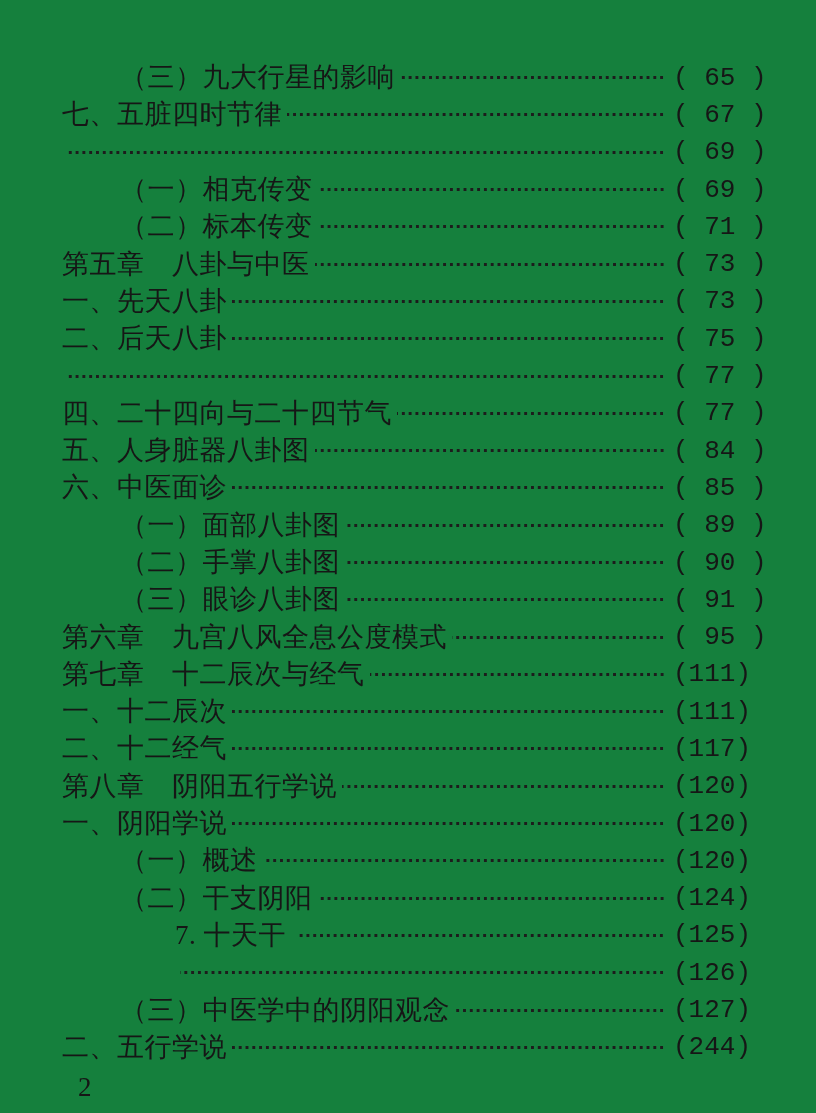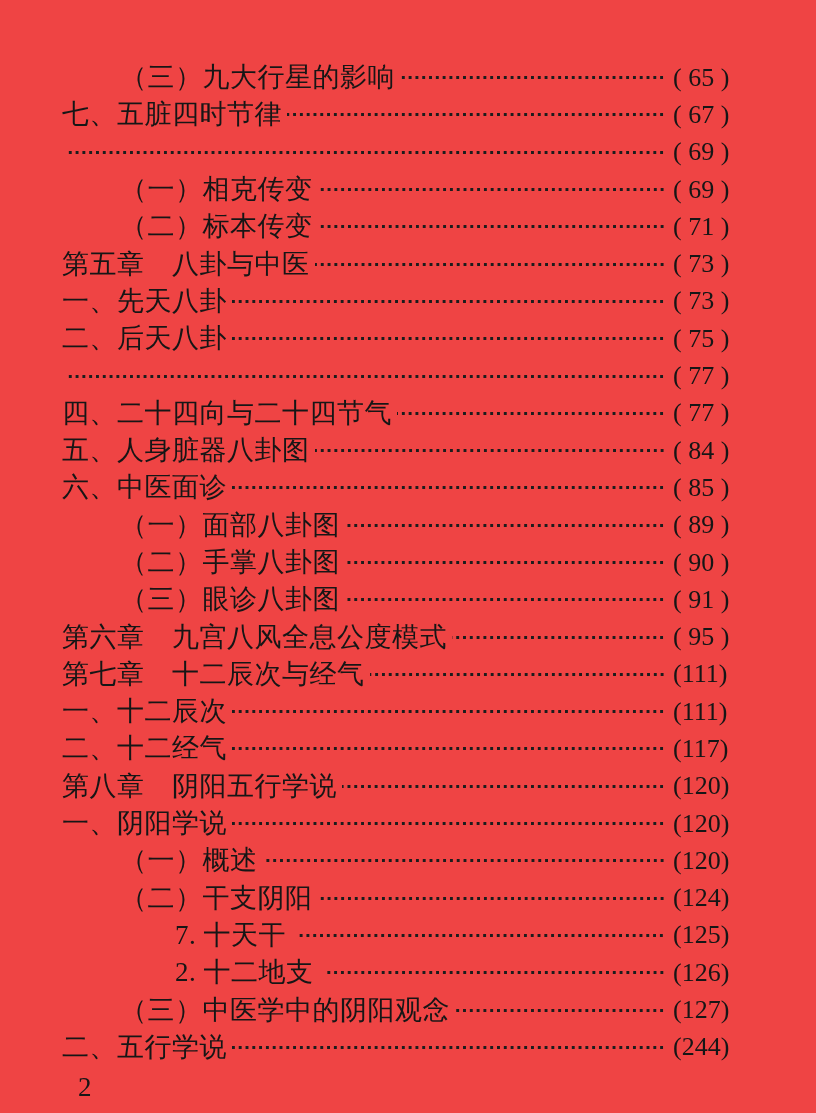--- a/index.html
+++ b/index.html
@@ -1,19 +1,19 @@
 <!DOCTYPE html>
 <html><head>
 <meta charset="utf-8">
 <style>
   html,body{margin:0;padding:0;}
   .page{
     position:relative;
     width:816px;height:1113px;
-    background:#ef4444;
+    background:#15803d;
     color:#161616;
     font-family:"Liberation Serif","DejaVu Serif",serif;
     overflow:hidden;
     box-sizing:border-box;
   }
   .toc{
     padding:59px 69px 0 62px;
   }
   .row{
     display:flex;
@@ -35,23 +35,24 @@
     flex:1;
     height:27px;
     margin:0 8px 0 5px;
     background-image:radial-gradient(circle,#1c1c1c 1.6px,transparent 1.9px);
     background-size:6.8px 27px;
     background-position:right center;
     background-repeat:repeat-x;
   }
   .pagenum{
     width:74px;
+    text-align:right;
     font-size:26px;
     white-space:pre;
-    font-family:Liberation Serif, serif;
+    font-family:Liberation Mono, monospace;
   }
   .footer{
     margin:6px 0 0 78px;
     font-size:27px;
   }
 </style>
 </head>
 <body>
 
 <div class="page">
@@ -168,21 +169,20 @@
         <span class="label">（二）干支阴阳</span>
         <span class="leader"></span>
         <span class="pagenum">(124)</span>
       </div>
       <div class="row lvl4">
         <span class="label">7. 十天干 </span>
         <span class="leader"></span>
         <span class="pagenum">(125)</span>
       </div>
       <div class="row lvl4">
-        <span class="label">2. 十二地支 </span>
         <span class="leader"></span>
         <span class="pagenum">(126)</span>
       </div>
       <div class="row lvl3">
         <span class="label">（三）中医学中的阴阳观念</span>
         <span class="leader"></span>
         <span class="pagenum">(127)</span>
       </div>
       <div class="row lvl2">
         <span class="label">二、五行学说</span>

